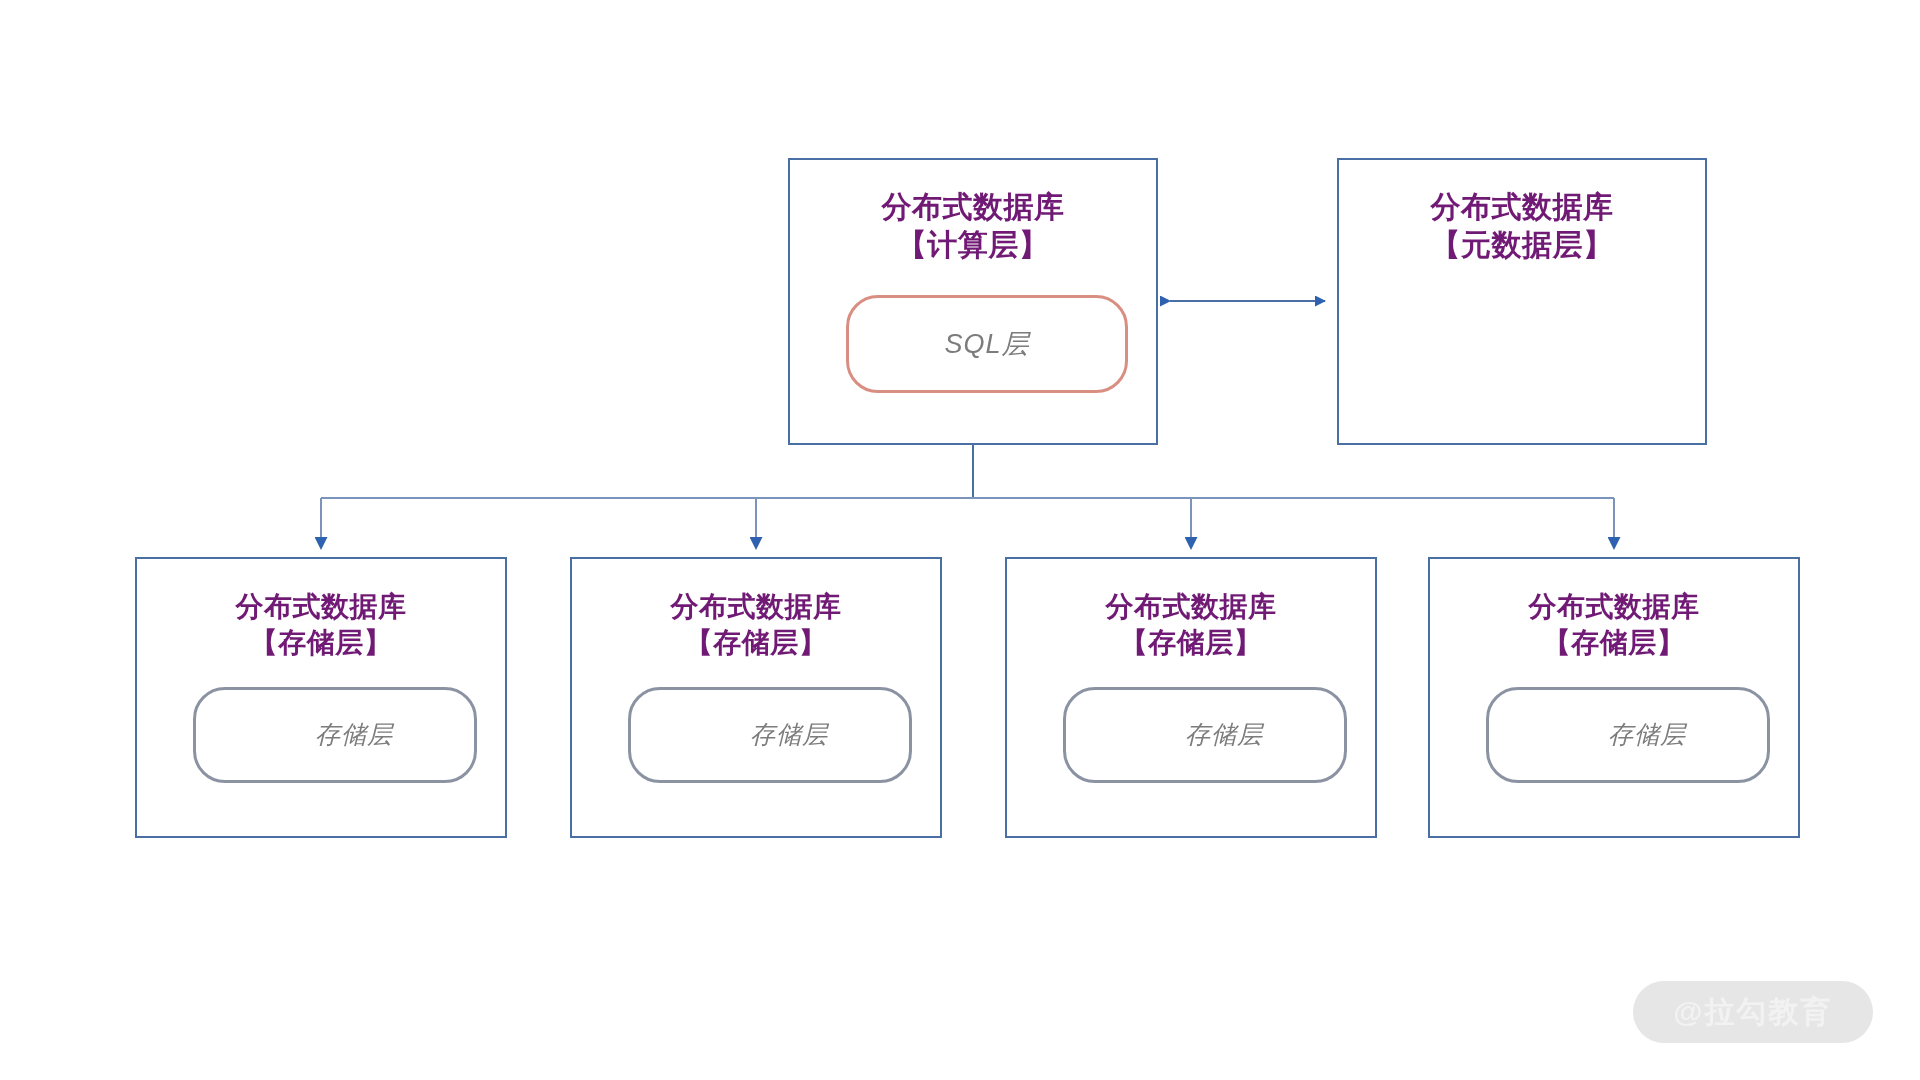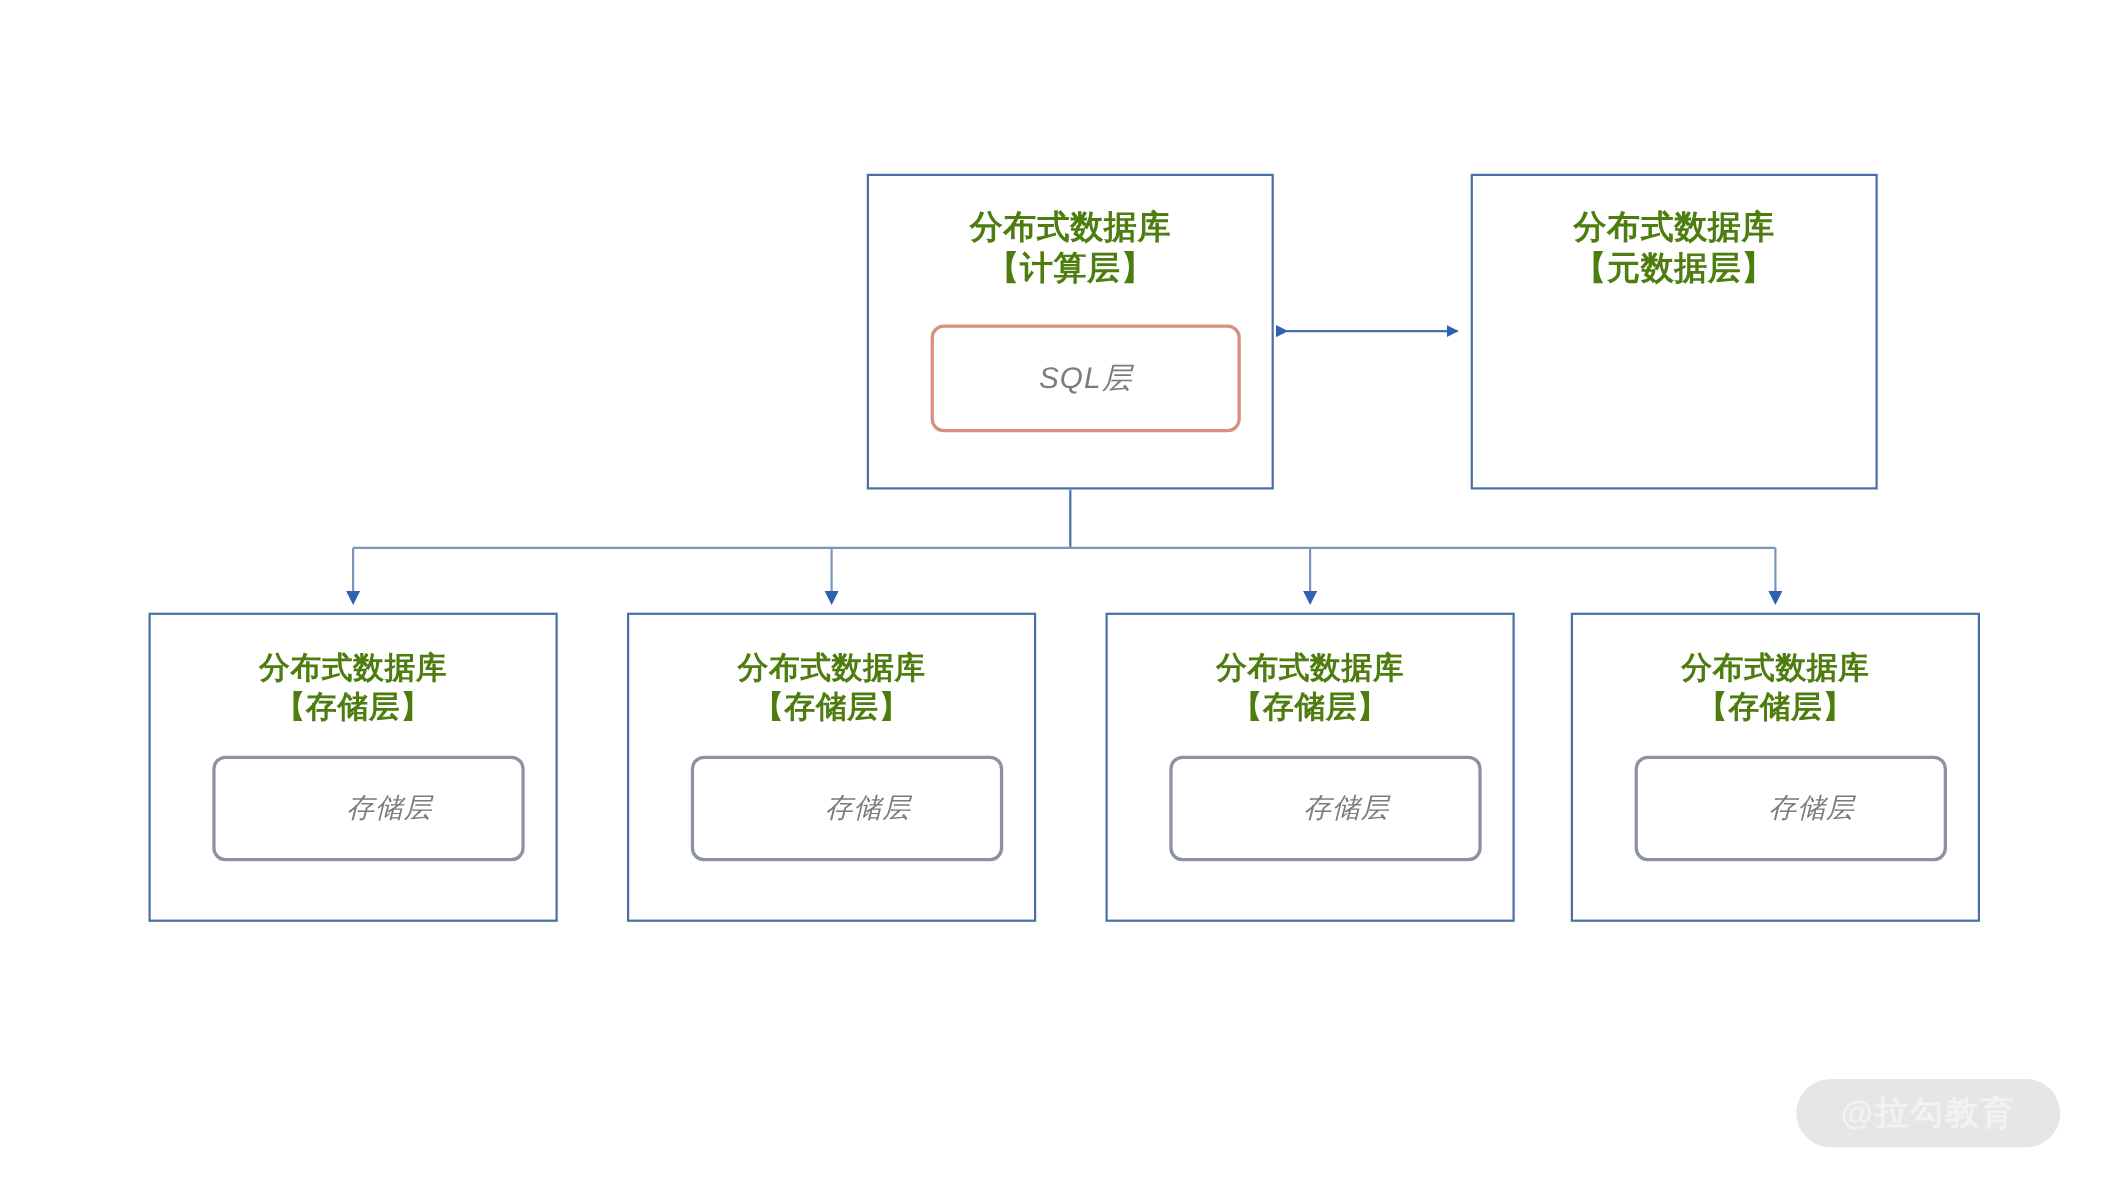--- a/index.html
+++ b/index.html
@@ -37,33 +37,33 @@
     box-sizing: border-box;
     background: #ffffff;
     border: 2px solid #4A6FA5;
     display: flex;
     flex-direction: column;
     align-items: center;
   }
 
   .node-title {
     font-weight: bold;
-    color: #4d7c0f;
+    color: #701a75;
     text-align: center;
     line-height: 1.28;
     letter-spacing: 0.5px;
     white-space: pre-line;
   }
 
   
   .inner-pill {
     box-sizing: border-box;
     background: #ffffff;
     border: 3px solid #8B93A3;
-    border-radius: 12px;
+    border-radius: 32px;
     display: flex;
     align-items: center;
     justify-content: center;
     color: #7C7C7C;
     font-style: italic;
     letter-spacing: 1px;
     margin-left: 28px;
   }
   .inner-pill.salmon { border-color: #D98E82; }
   .inner-pill.cyan   { border-color: #2BAAE2; }

